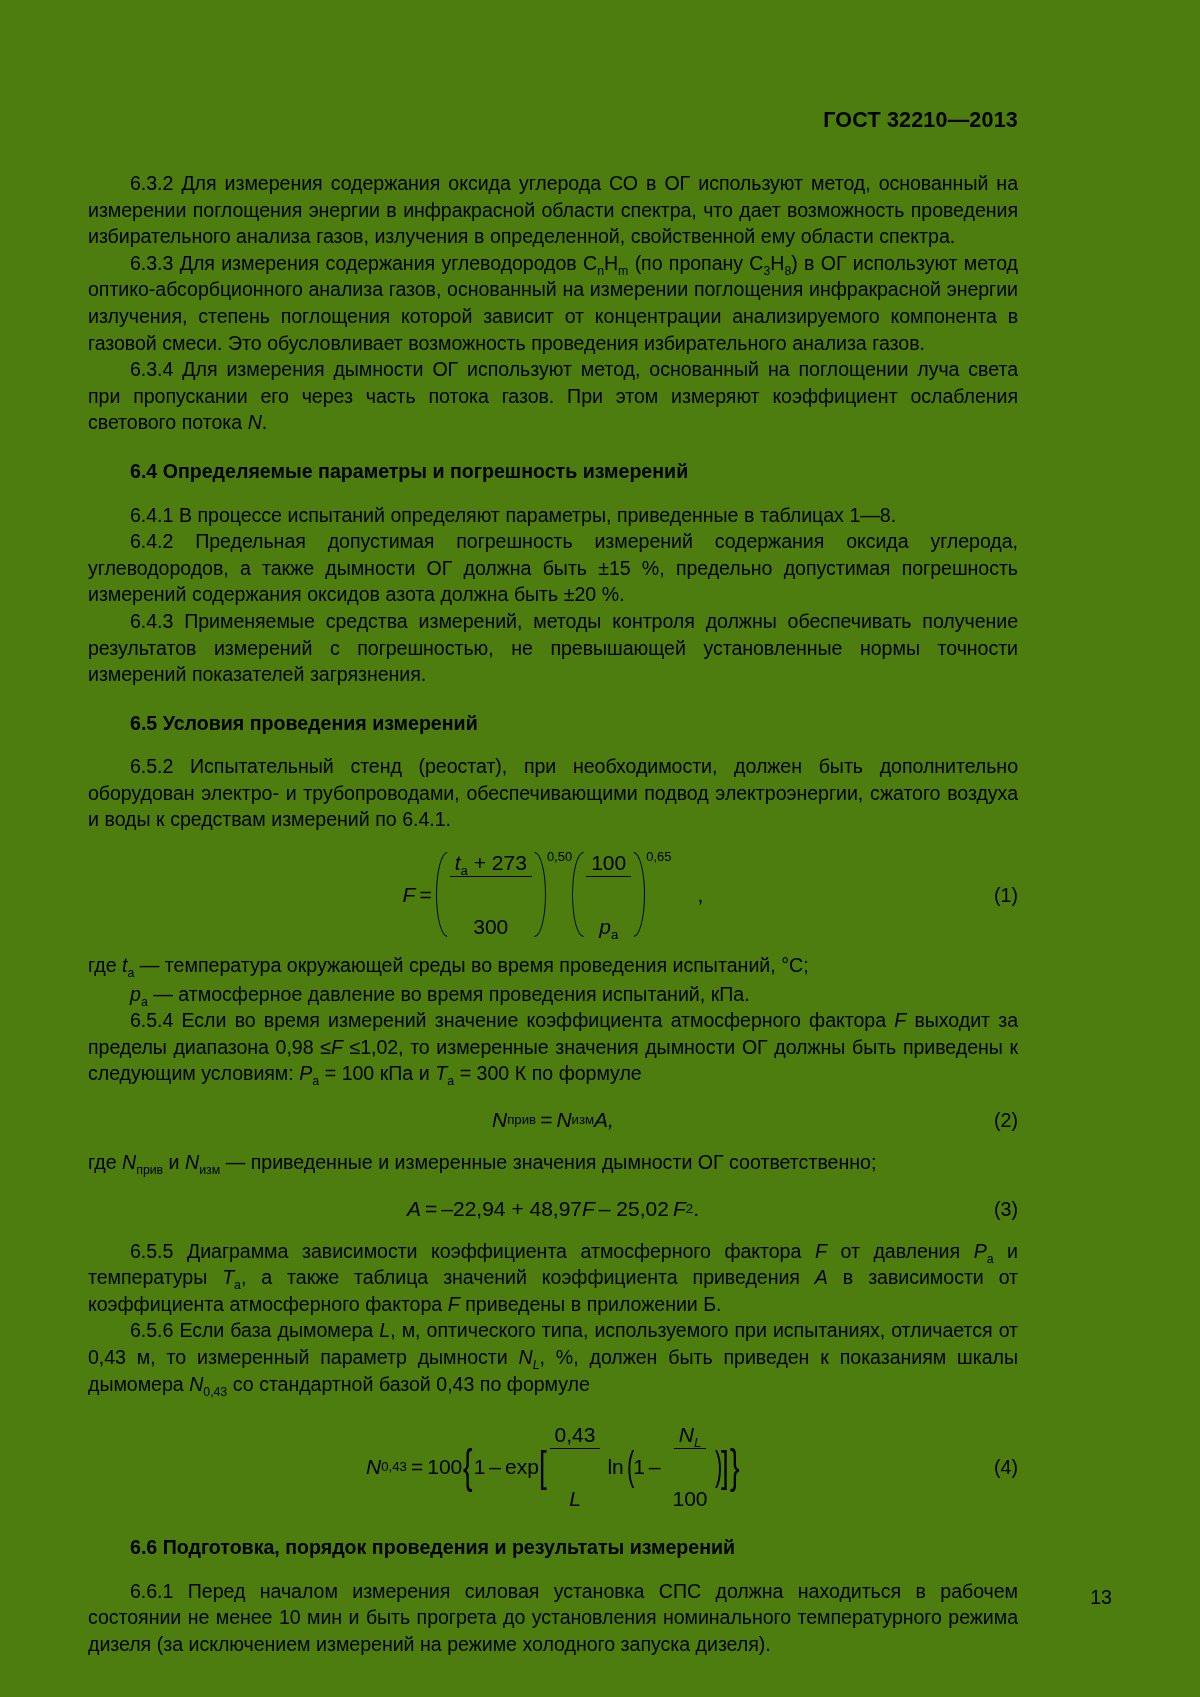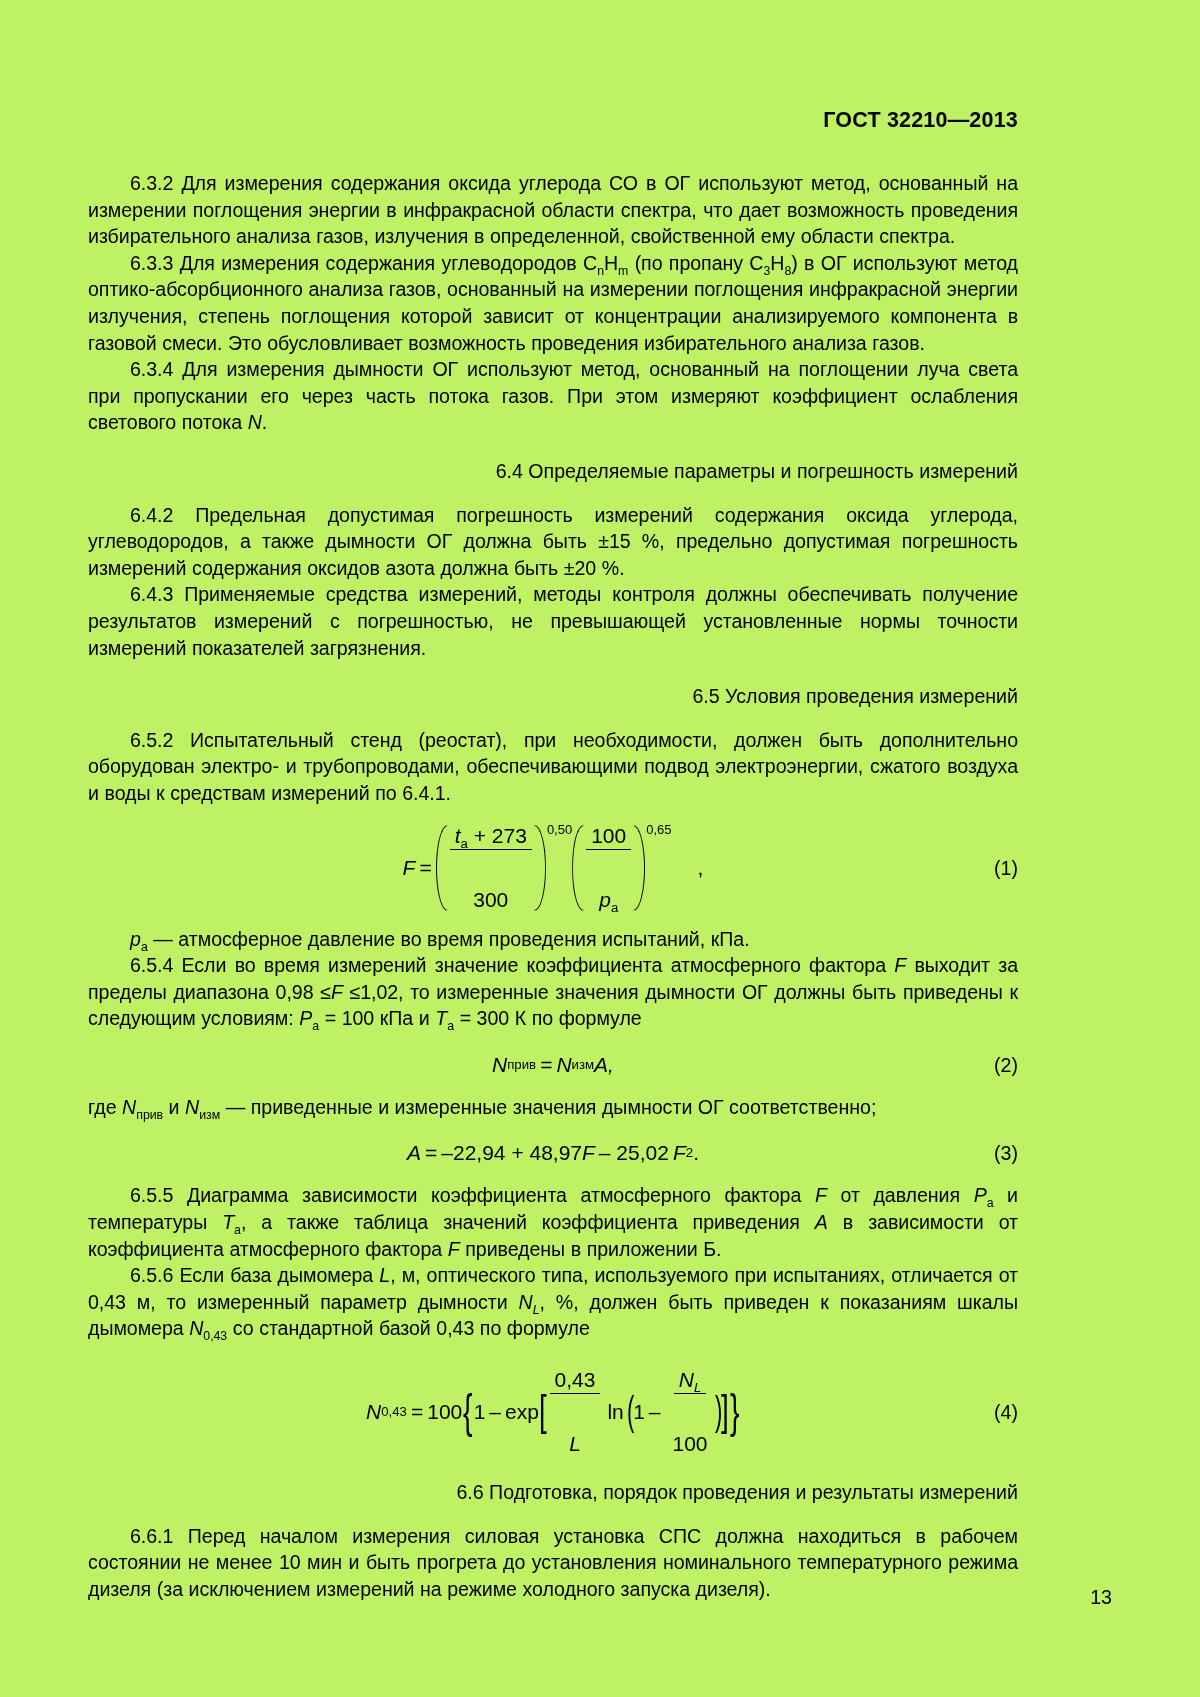--- a/index.html
+++ b/index.html
@@ -8,21 +8,21 @@
     background: #ffffff;
   }
   body {
     font-family: "Liberation Sans", sans-serif;
     color: #000000;
   }
   .page {
     position: relative;
     width: 1200px;
     height: 1697px;
-    background: #bef264;
+    background: #4d7c0f;
     box-sizing: border-box;
     padding: 0;
     overflow: hidden;
   }
   .content {
     position: absolute;
     left: 88px;
     top: 0;
     width: 930px;
   }
@@ -39,24 +39,24 @@
     line-height: 26.6px;
     margin: 0;
     text-align: justify;
     text-indent: 42px;
     letter-spacing: -0.05px;
     word-spacing: 0.2px;
   }
   h3.heading {
     font-size: 19.6px;
     line-height: 26.6px;
-    font-weight: normal;
+    font-weight: bold;
     margin: 22px 0 17px 0;
     text-indent: 42px;
-    text-align: right;
+    text-align: left;
   }
 
   
   .formula-row {
     position: relative;
     display: flex;
     align-items: center;
     justify-content: center;
     margin: 18px 0 14px 0;
     min-height: 30px;
@@ -194,20 +194,21 @@
     <p class="para">6.3.2  Для измерения содержания оксида углерода СО в ОГ используют метод, основанный на измерении поглощения энергии в инфракрасной области спектра, что дает возможность проведения избирательного анализа газов, излучения в определенной, свойственной ему области спектра.</p>
 
     <p class="para">
       <span>6.3.3  Для измерения содержания углеводородов C</span><sub class="s">n</sub><span>H</span><sub class="s">m</sub><span> (по пропану C</span><sub class="s">3</sub><span>H</span><sub class="s">8</sub><span>) в ОГ используют метод оптико-абсорбционного анализа газов, основанный на измерении поглощения инфракрасной энергии излучения, степень поглощения которой зависит от концентрации анализируемого компонента в газовой смеси. Это обусловливает возможность проведения избирательного анализа газов.</span>
     </p>
 
     <p class="para">6.3.4  Для измерения дымности ОГ используют метод, основанный на поглощении луча света при пропускании его через часть потока газов. При этом измеряют коэффициент ослабления светового потока <span class="it">N</span>.</p>
 
     <h3 class="heading">6.4  Определяемые параметры и погрешность измерений</h3>
 
+    <p class="para">6.4.1  В процессе испытаний определяют параметры, приведенные в таблицах 1—8.</p>
     <p class="para">6.4.2  Предельная допустимая погрешность измерений содержания оксида углерода, углеводородов, а также дымности ОГ должна быть ±15 %, предельно допустимая погрешность измерений содержания оксидов азота должна быть ±20 %.</p>
     <p class="para">6.4.3  Применяемые средства измерений, методы контроля должны обеспечивать получение результатов измерений с погрешностью, не превышающей установленные нормы точности измерений показателей загрязнения.</p>
 
     <h3 class="heading">6.5  Условия проведения измерений</h3>
 
     <p class="para">6.5.2  Испытательный стенд (реостат), при необходимости, должен быть дополнительно оборудован электро- и трубопроводами, обеспечивающими подвод электроэнергии, сжатого воздуха и воды к средствам измерений по 6.4.1.</p>
 
 
     <div class="formula-row">
       <span class="fx">
@@ -229,20 +230,21 @@
             <span class="den"><span class="it">p</span><sub class="s">a</sub></span>
           </span>
           <span class="pr"></span>
         </span>
         <span class="expo">0,65</span>
         <span style="margin-left:26px;">,</span>
       </span>
       <span class="eqnum">(1)</span>
     </div>
 
+    <p class="where"><span>где </span><span class="it">t</span><sub class="s">a</sub><span> — температура окружающей среды во время проведения испытаний, °С;</span></p>
     <p class="where"><span class="where-indent"></span><span class="it">p</span><sub class="s">a</sub><span> — атмосферное давление во время проведения испытаний, кПа.</span></p>
 
     <p class="para"><span>6.5.4  Если во время измерений значение коэффициента атмосферного фактора </span><span class="it">F</span><span> выходит за пределы диапазона 0,98 ≤</span><span class="it">F</span><span> ≤1,02, то измеренные значения дымности ОГ должны быть приведены к следующим условиям: </span><span class="it">P</span><sub class="s">a</sub><span> = 100 кПа и </span><span class="it">T</span><sub class="s">a</sub><span> = 300 К по формуле</span></p>
 
     <div class="formula-row">
       <span class="fx">
         <span class="it">N</span>
           <sub class="s">прив</sub>
         <span class="eqsp">=</span>
         <span class="it">N</span>

